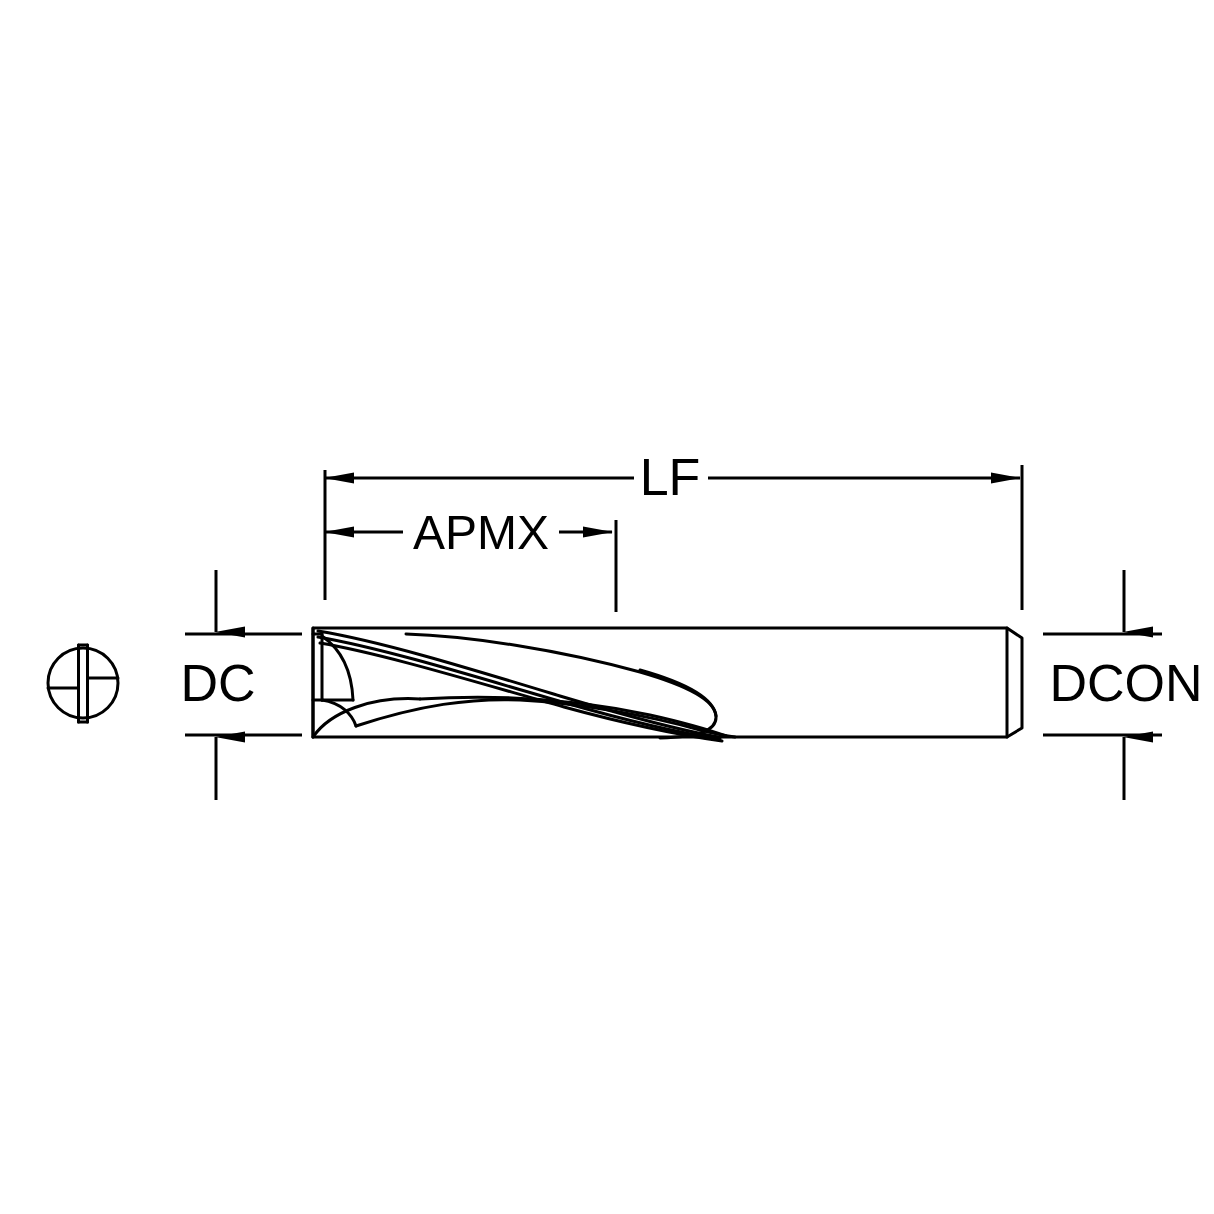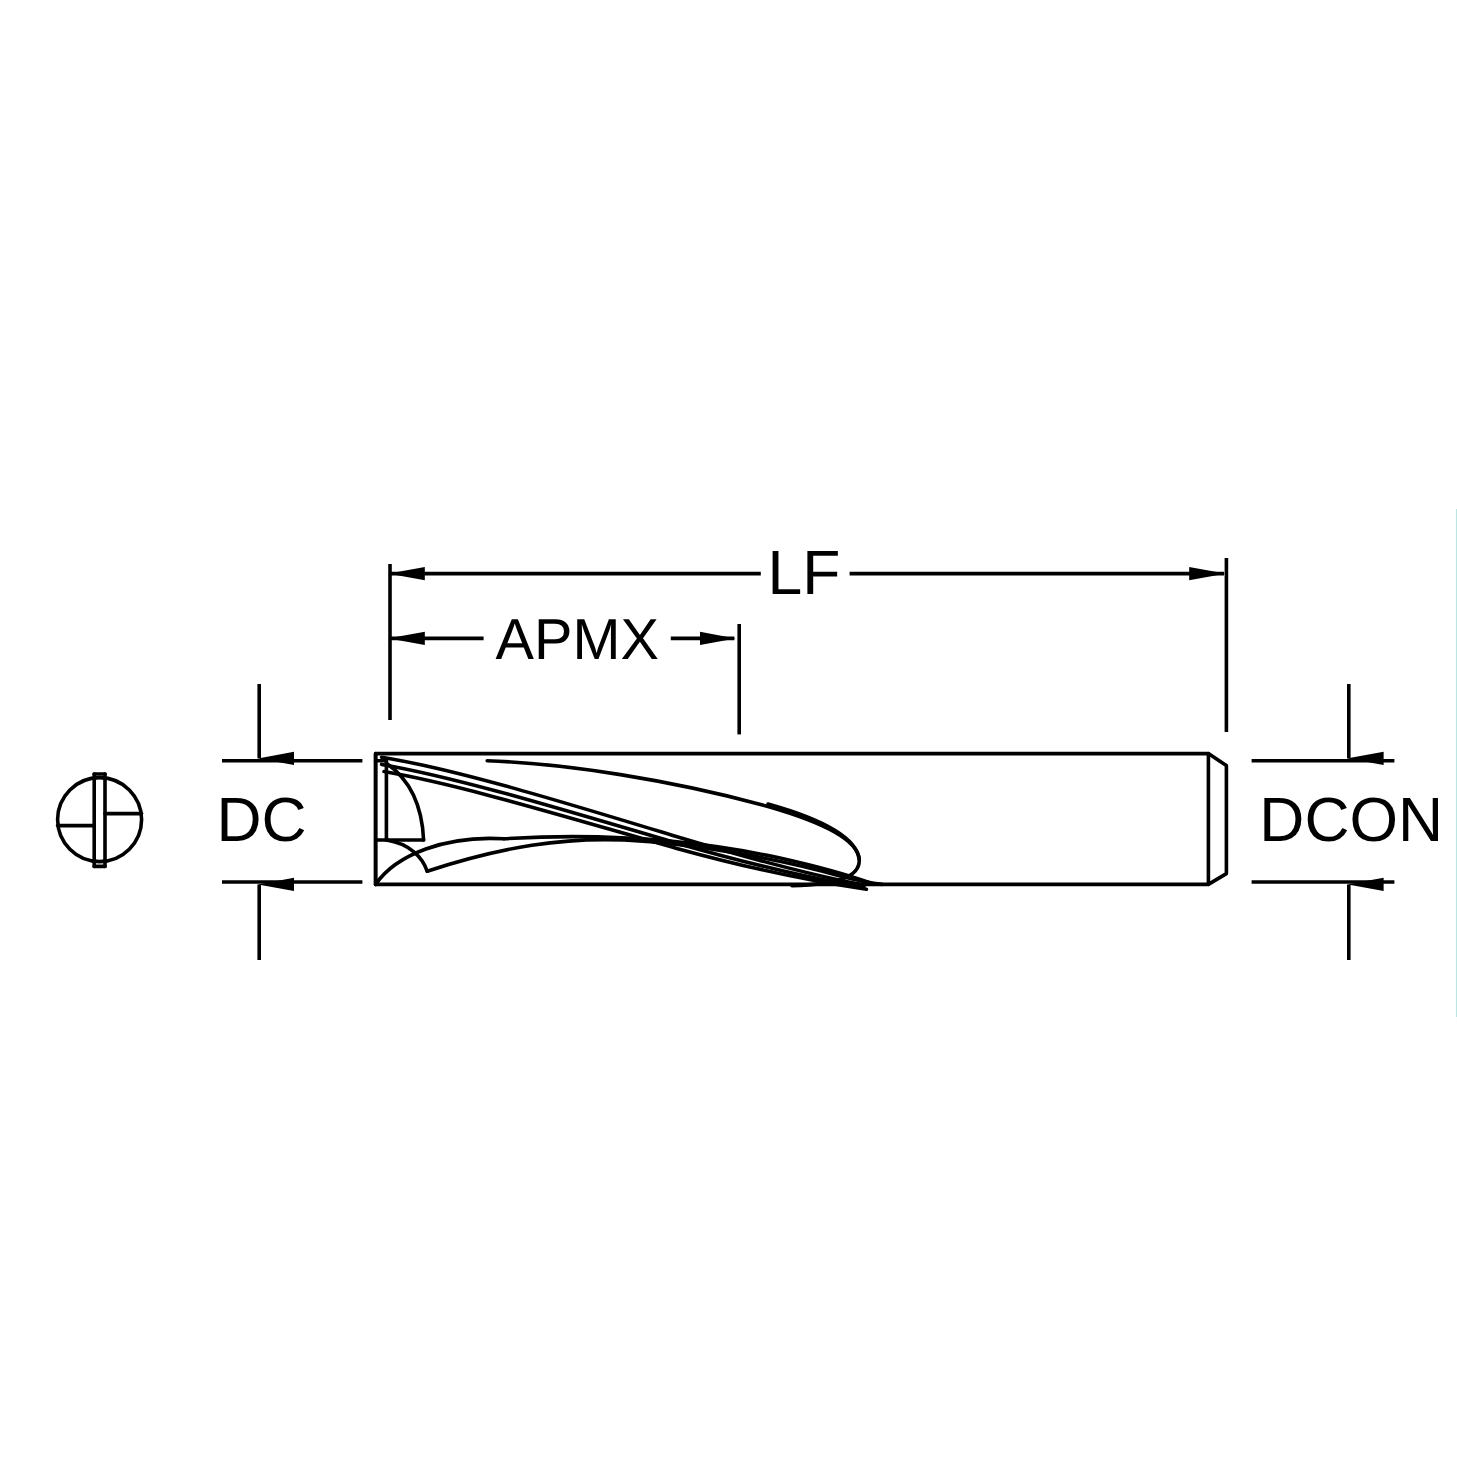--- a/index.html
+++ b/index.html
@@ -11,21 +11,21 @@
   body {
     width: 1214px;
     height: 1214px;
     overflow: hidden;
     font-family: "Liberation Sans", sans-serif;
   }
   #drawing-root {
     position: relative;
     width: 1214px;
     height: 1214px;
-    background: #14b8a6;
+    background: #4d7c0f;
   }
   #drawing-svg {
     display: block;
     width: 1214px;
     height: 1214px;
   }
   .dim-text {
     font-family: "Liberation Sans", sans-serif;
     font-weight: 400;
     fill: #000000;

